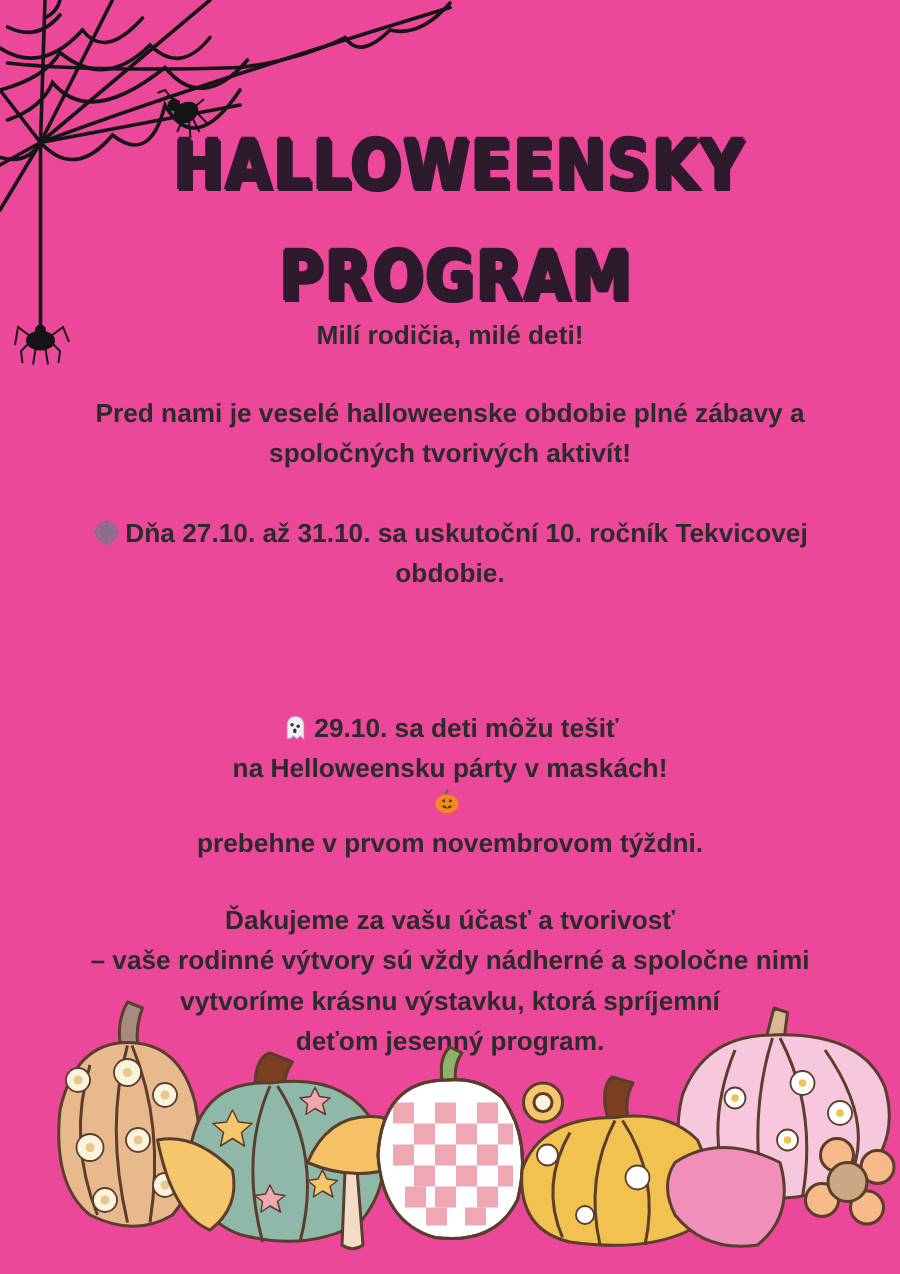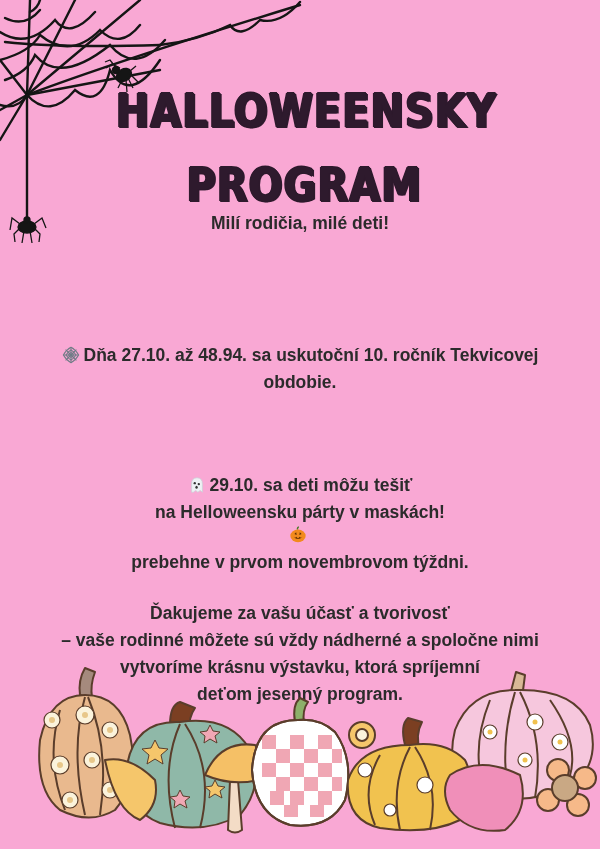--- a/index.html
+++ b/index.html
@@ -1,17 +1,17 @@
 <!DOCTYPE html>
 <html><head>
   <meta charset="utf-8">
   <style>
     html, body { margin: 0; padding: 0; background: #ffffff; }
     body { width: 600px; height: 849px; position: relative; overflow: hidden; }
-    .page { position: absolute; inset: 0; background: #f9a8d4; }
+    .page { position: absolute; inset: 0; background: #ec4899; }
     .web { position: absolute; left: 0; top: 0; width: 310px; height: 250px; }
     .title {
       position: absolute; left: 0; right: 0; text-align: center;
       font-family: "DejaVu Sans", sans-serif; font-weight: 900;
       color: #2e1a2d; letter-spacing: 1px;
       font-size: 40px; transform: scaleY(1.15);
       text-shadow: 1px 0 0 #2e1a2d, -1px 0 0 #2e1a2d, 0 1px 0 #2e1a2d, 0 -1px 0 #2e1a2d, 2px 1px 0 #2e1a2d;
     }
     .title.l1 { top: 88px; left: 12px; }
     .title.l2 { top: 162px; left: 8px; }
@@ -71,31 +71,35 @@
       <circle cx="27" cy="220" r="3"></circle>
       <path d="M20 224 L12 218 L10 230 M20 228 L14 234 L15 242 M34 224 L42 218 L46 228 M34 228 L40 234 L39 242 M24 231 L22 243 M30 231 L32 243" fill="none"></path>
     </g>
   </svg>
 
   <div class="title l1">HALLOWEENSKY</div>
   <div class="title l2">PROGRAM</div>
 
   <div class="body-text greet">Milí rodičia, milé deti!</div>
 
+  <div class="body-text intro">
+    <span class="line">Pred nami je veselé halloweenske obdobie plné zábavy a</span>
+    <span class="line">spoločných tvorivých aktivít!</span>
+  </div>
 
   <div class="body-text event1">
     <span class="line">
       <svg class="emoji" viewBox="0 0 20 20">
         <g fill="none" stroke="#6f7b86" stroke-width="1.2">
           <circle cx="10" cy="10" r="2.5"></circle>
           <path d="M10 2 L10 18 M2 10 L18 10 M4 4 L16 16 M16 4 L4 16"></path>
           <path d="M10 4.5 Q13 6 15.5 10 Q13 14 10 15.5 Q7 14 4.5 10 Q7 6 10 4.5 Z"></path>
           <path d="M10 1.5 Q15 4 18.5 10 Q15 16 10 18.5 Q5 16 1.5 10 Q5 4 10 1.5 Z"></path>
         </g>
-      </svg><span>Dňa 27.10. až 48.94. sa uskutoční 10. ročník Tekvicovej</span>
+      </svg><span>Dňa 27.10. až 31.10. sa uskutoční 10. ročník Tekvicovej</span>
     </span>
     <span class="line">obdobie.</span>
   </div>
 
   <div class="body-text event2">
     <span class="line">
       <svg class="emoji" viewBox="0 0 20 20">
         <path d="M4 18 L4 9 Q4 2 10 2 Q16 2 16 9 L16 18 L13.5 16 L11 18 L8.5 16 L6 18 Z" fill="#eef1f4" stroke="#c9d0d6" stroke-width="0.8"></path>
         <circle cx="7.5" cy="8" r="1.3" fill="#333"></circle>
         <circle cx="12" cy="9" r="1.3" fill="#333"></circle>
@@ -112,21 +116,21 @@
         <ellipse cx="10" cy="11" rx="8.5" ry="7" fill="#f28a1d"></ellipse>
         <path d="M6 9 L8 7 L8.5 10 Z M14 9 L12 7 L11.5 10 Z" fill="#5a2a00"></path>
         <path d="M5 12 Q10 17 15 12 L13 13 L12 12 L10 14 L8 12 L7 13 Z" fill="#5a2a00"></path>
       </svg>
     </span>
     <span class="line">prebehne v prvom novembrovom týždni.</span>
   </div>
 
   <div class="body-text thanks">
     <span class="line">Ďakujeme za vašu účasť a tvorivosť</span>
-    <span class="line">– vaše rodinné môžete sú vždy nádherné a spoločne nimi</span>
+    <span class="line">– vaše rodinné výtvory sú vždy nádherné a spoločne nimi</span>
     <span class="line">vytvoríme krásnu výstavku, ktorá spríjemní</span>
     <span class="line">deťom  jesenný program.</span>
   </div>
 
   <svg class="pumpkins" viewBox="0 0 570 189">
     <g stroke="#5a3d2b" stroke-width="2" stroke-linejoin="round">
 
       <g>
         <path d="M480 35 L486 12 L495 15 L492 38 Z" fill="#d8b896"></path>
         <path d="M485 30 Q440 30 425 70 Q415 110 440 130 Q490 150 545 125 Q570 100 560 65 Q545 28 485 30 Z" fill="#f6c7dd"></path>

